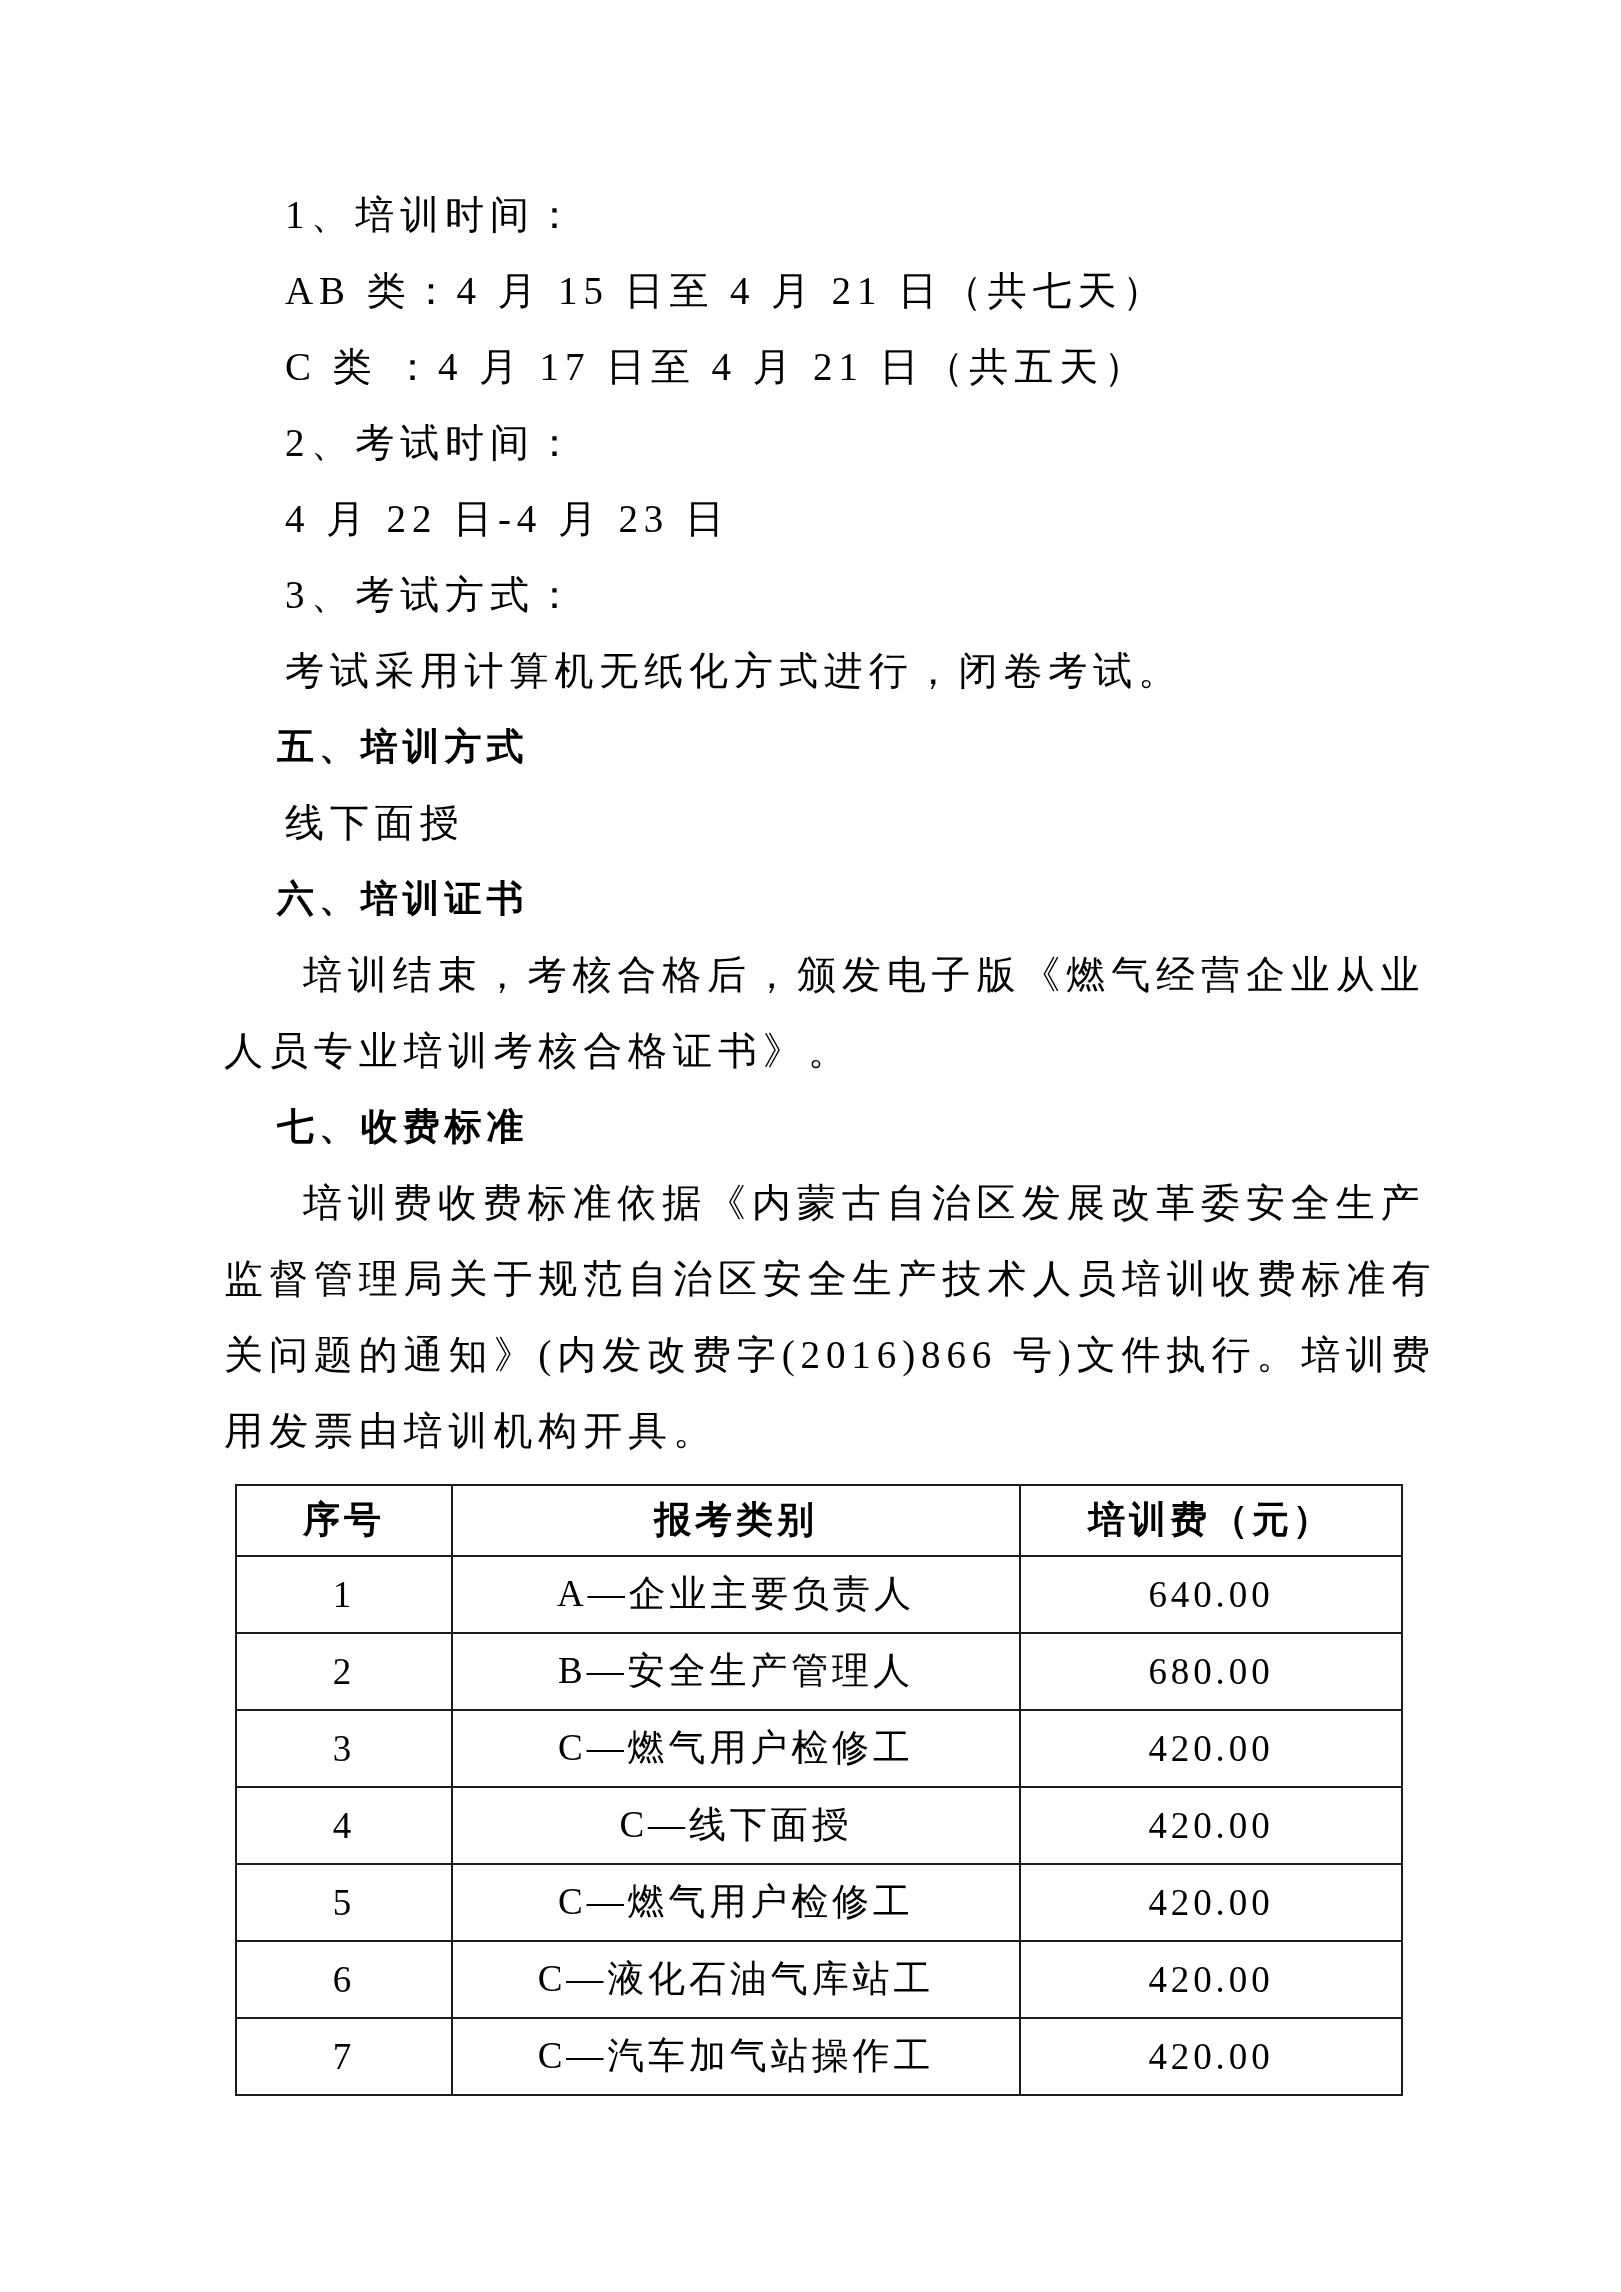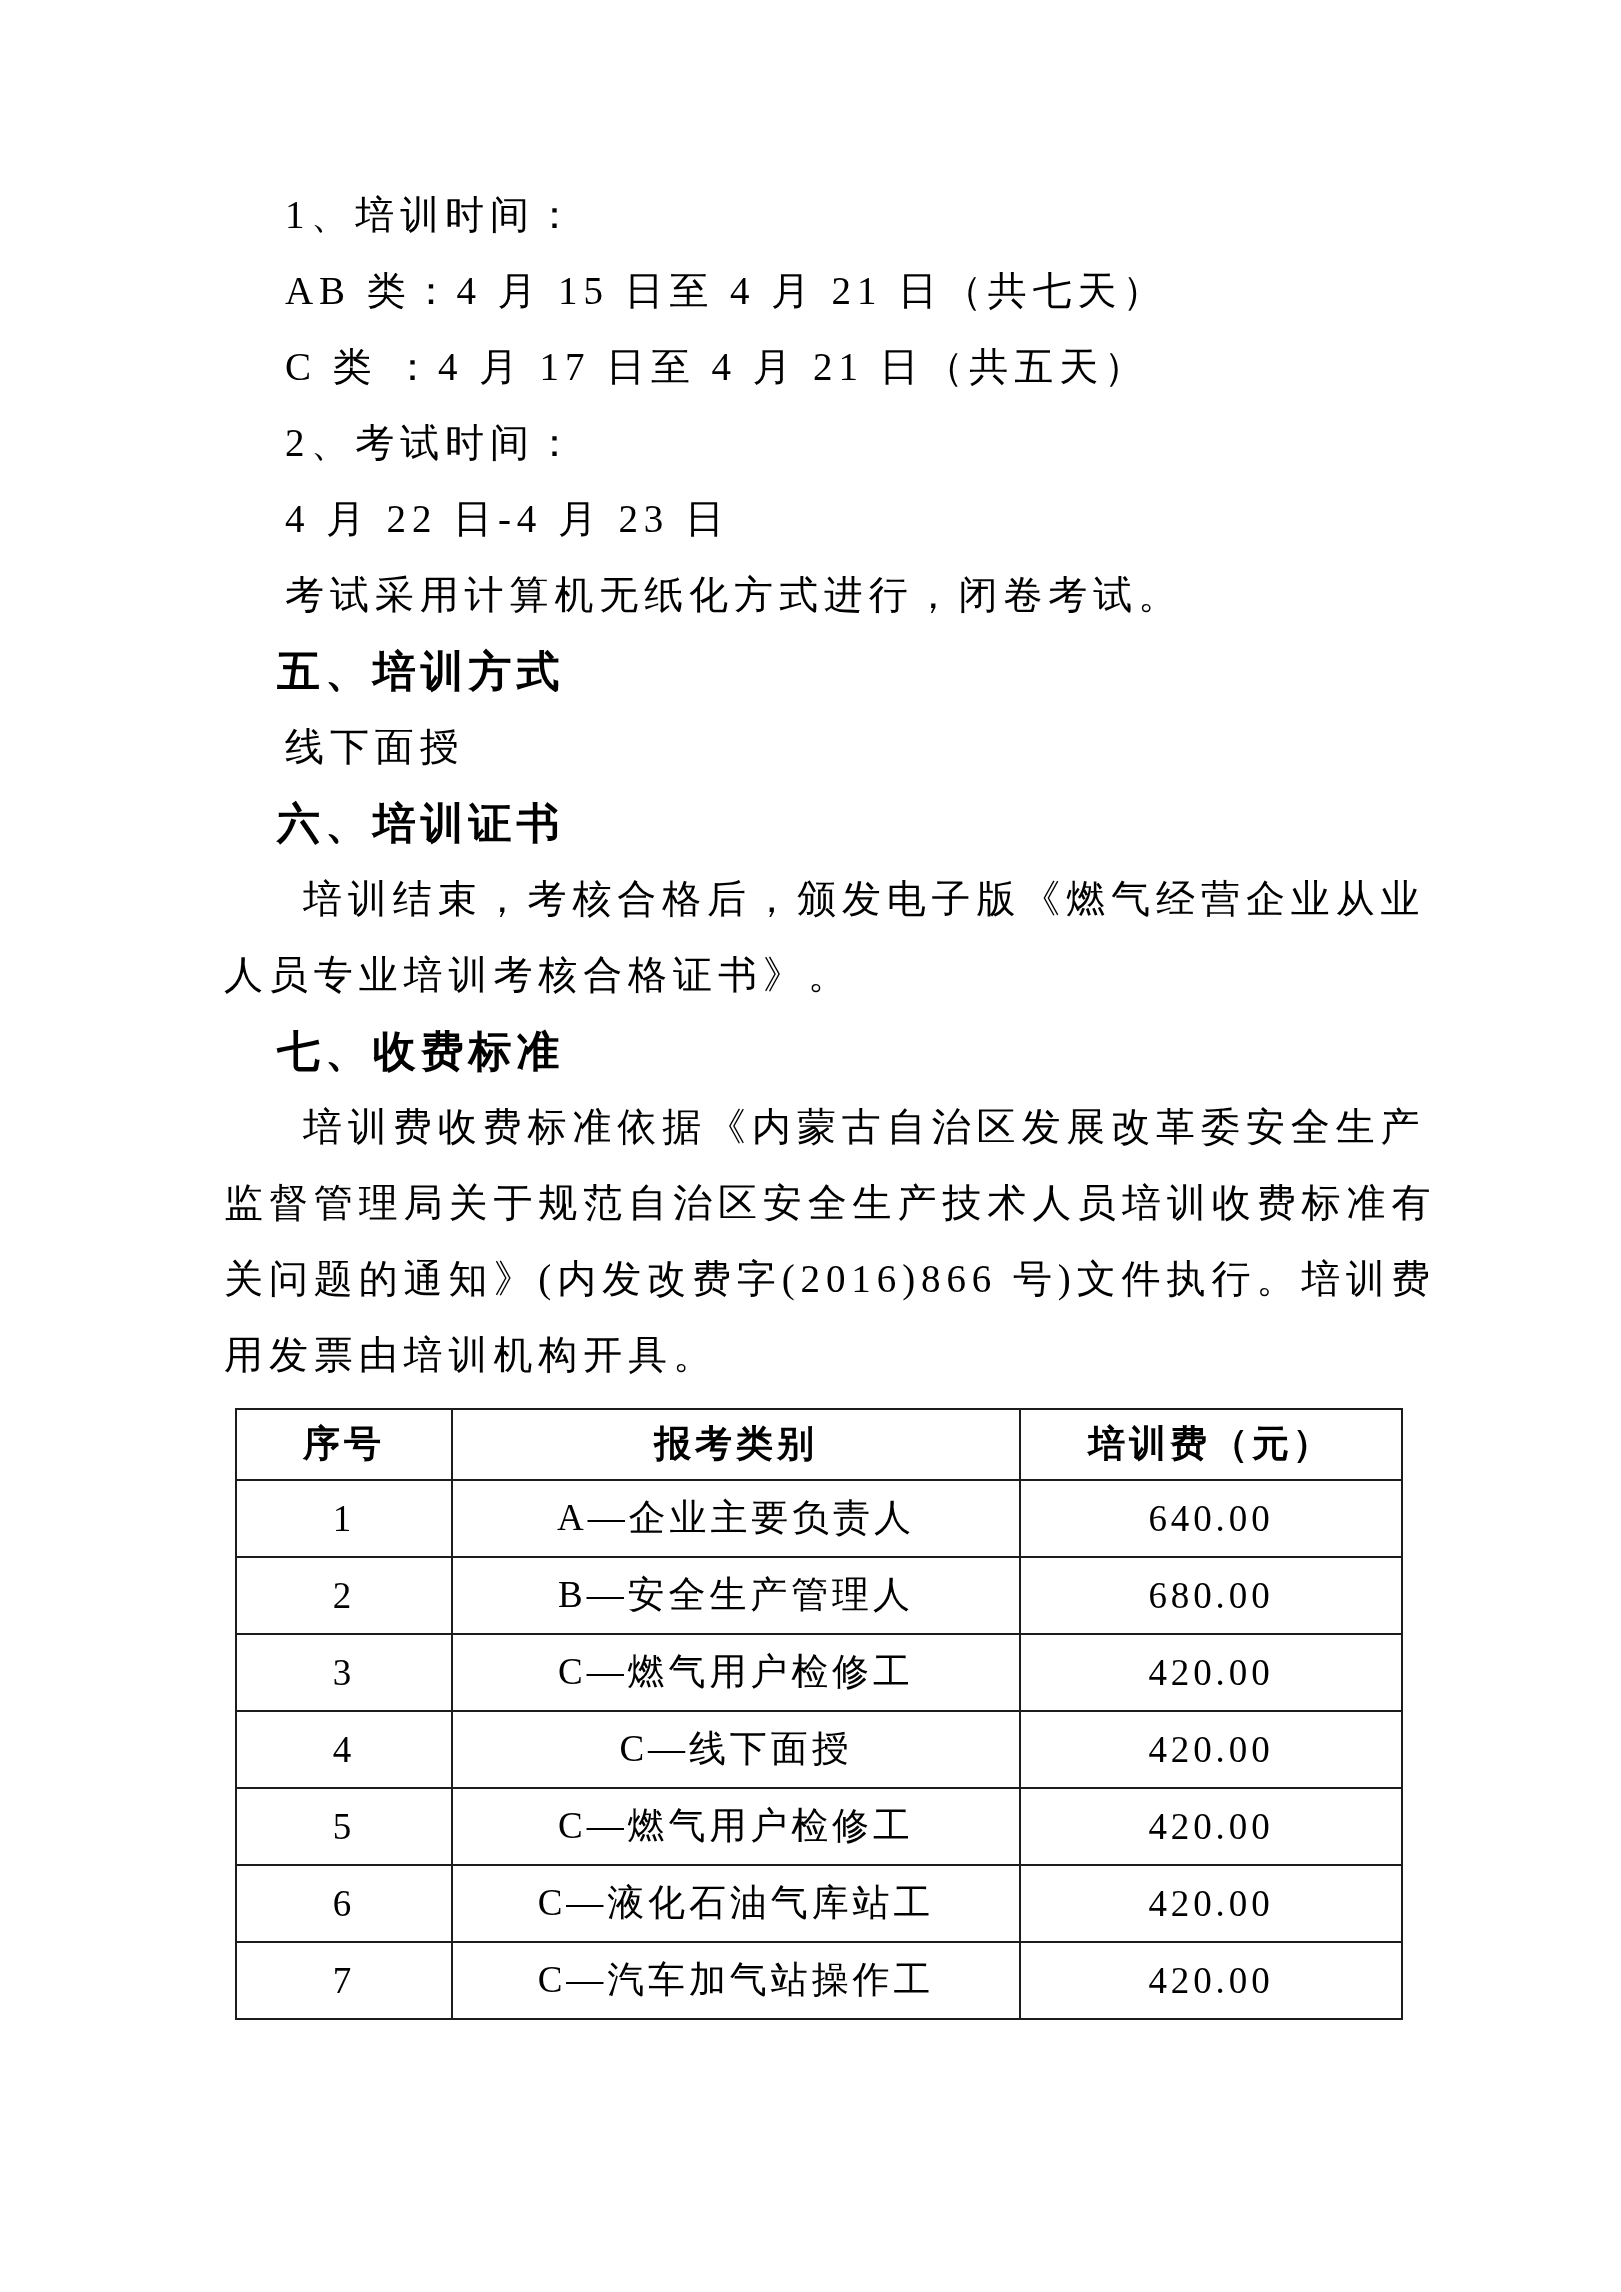--- a/index.html
+++ b/index.html
@@ -26,21 +26,21 @@
     line-height: 76px;
     letter-spacing: 5.9px;
     white-space: nowrap;
   }
   .indent-num   { padding-left: 86px; }
   .indent-para  { padding-left: 104px; }
   .flush        { padding-left: 0; margin-left: 25px; }
   .heading {
     font-family: "Liberation Sans", "DejaVu Sans", sans-serif;
     font-weight: bold;
-    font-size: 43px;
+    font-size: 37px;
     padding-left: 78px;
     letter-spacing: 4.9px;
   }
   table.fee-table {
     border-collapse: collapse;
     table-layout: fixed;
     width: 1166px;
     margin: 14.7px 0 0 36px;
     border: 2.9px solid #1c1c1c;
   }
@@ -69,20 +69,21 @@
 </head>
 <body>
 
 <div class="page">
 
   <p class="line indent-num">1、培训时间：</p>
   <p class="line indent-num">AB 类：4 月 15 日至 4 月 21 日（共七天）</p>
   <p class="line indent-num">C 类 ：4 月 17 日至 4 月 21 日（共五天）</p>
   <p class="line indent-num">2、考试时间：</p>
   <p class="line indent-num">4 月 22 日-4 月 23 日</p>
+  <p class="line indent-num">3、考试方式：</p>
   <p class="line indent-num">考试采用计算机无纸化方式进行，闭卷考试。</p>
   <p class="line heading">五、培训方式</p>
   <p class="line indent-num">线下面授</p>
   <p class="line heading">六、培训证书</p>
   <p class="line indent-para">培训结束，考核合格后，颁发电子版《燃气经营企业从业</p>
   <p class="line flush">人员专业培训考核合格证书》。</p>
   <p class="line heading">七、收费标准</p>
   <p class="line indent-para">培训费收费标准依据《内蒙古自治区发展改革委安全生产</p>
   <p class="line flush">监督管理局关于规范自治区安全生产技术人员培训收费标准有</p>
   <p class="line flush">关问题的通知》(内发改费字(2016)866 号)文件执行。培训费</p>

